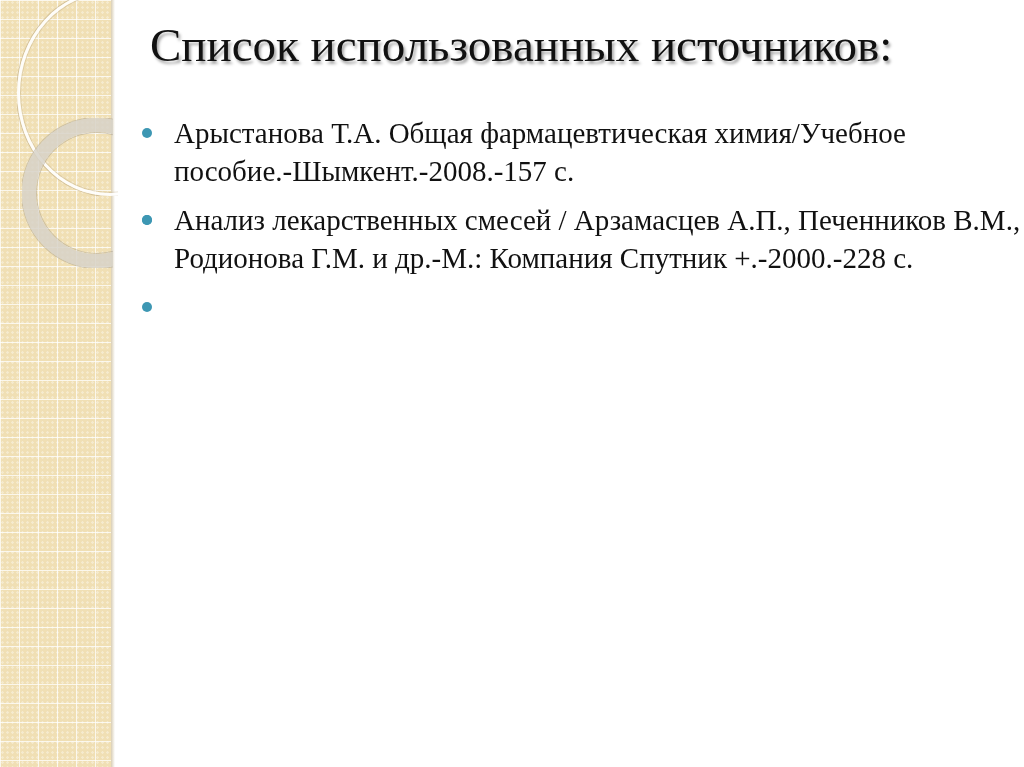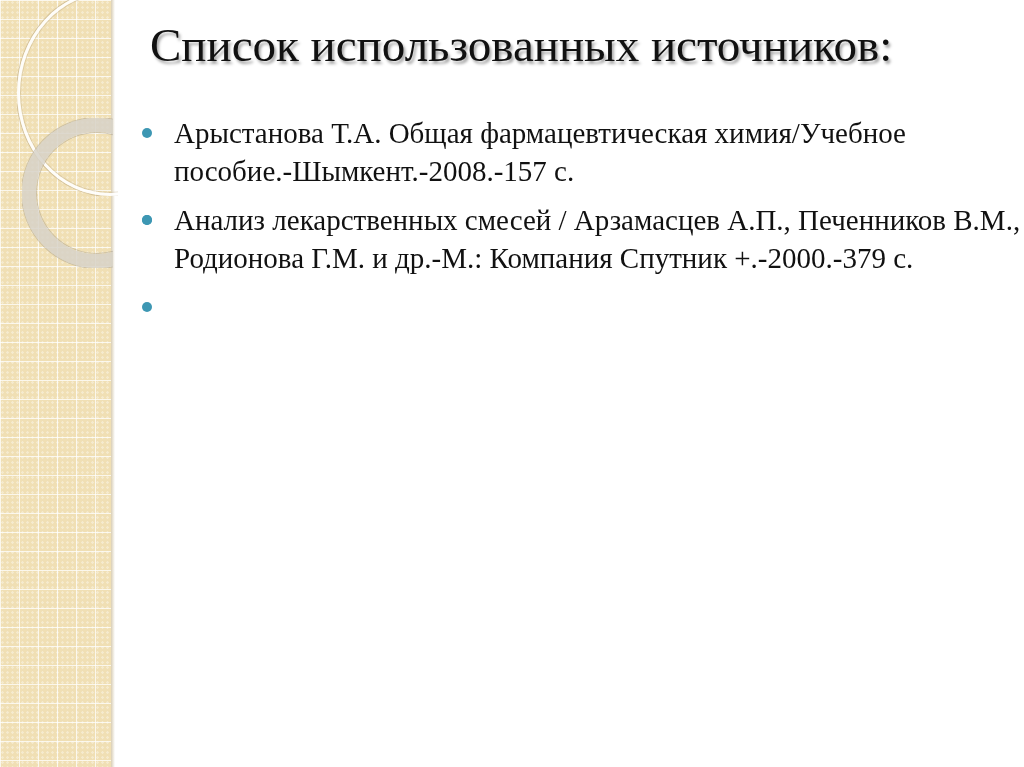--- a/index.html
+++ b/index.html
@@ -40,18 +40,18 @@
 <ul class="refs">
   <li>
     <span class="bullet"></span>
     <span>Арыстанова Т.А. Общая фармацевтическая химия/Учебное пособие.-Шымкент.-2008.-157 с.</span>
   </li>
   <li>
     <span class="bullet"></span>
   </li>
   <li>
     <span class="bullet"></span>
-    <span>Анализ лекарственных смесей / Арзамасцев А.П., Печенников В.М., Родионова Г.М. и др.-М.: Компания Спутник +.-2000.-379 с.</span>
+    <span>Анализ лекарственных смесей / Арзамасцев А.П., Печенников В.М., Родионова Г.М. и др.-М.: Компания Спутник +.-2000.-228 с.</span>
   </li>
   <li>
     <span class="bullet"></span>
   </li>
 </ul>
 
 </body></html>

